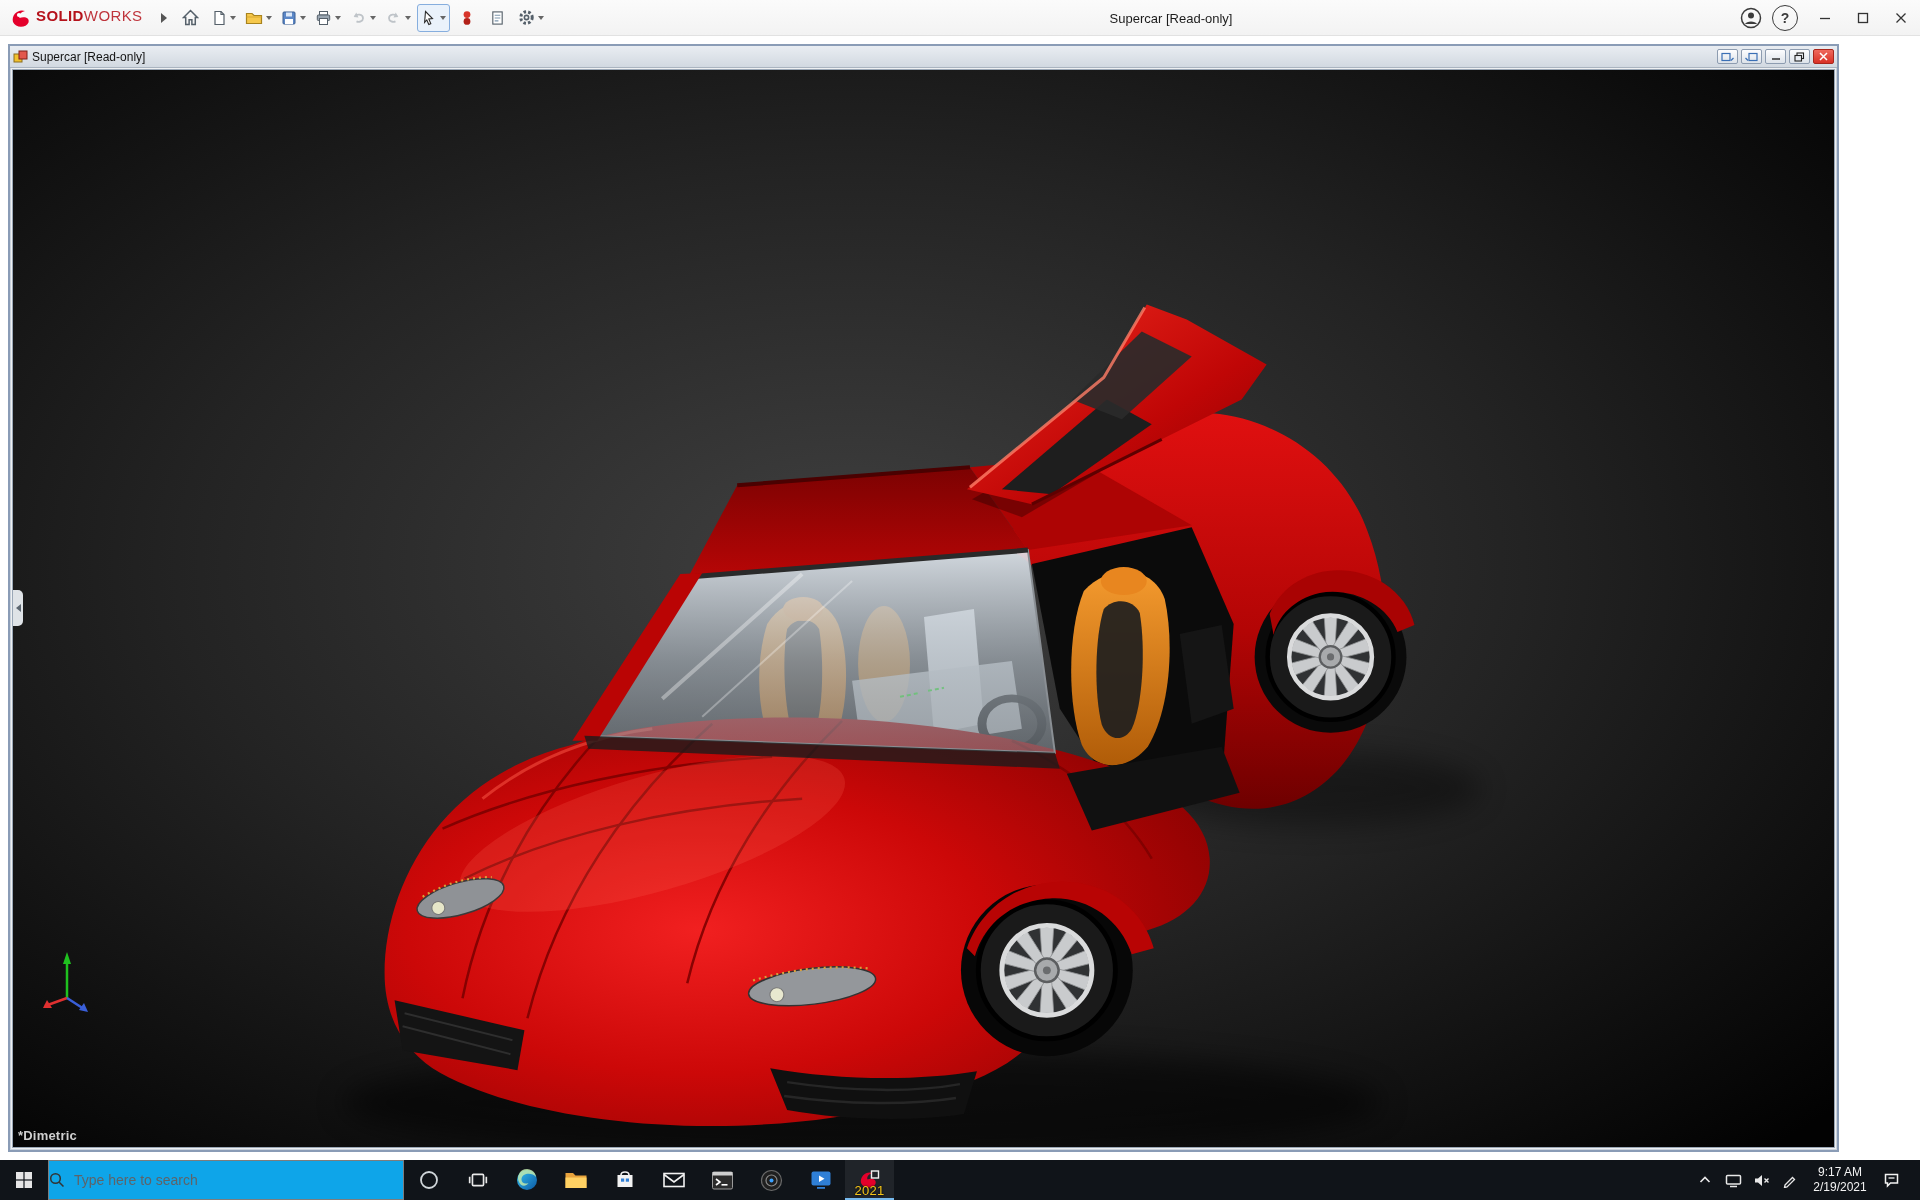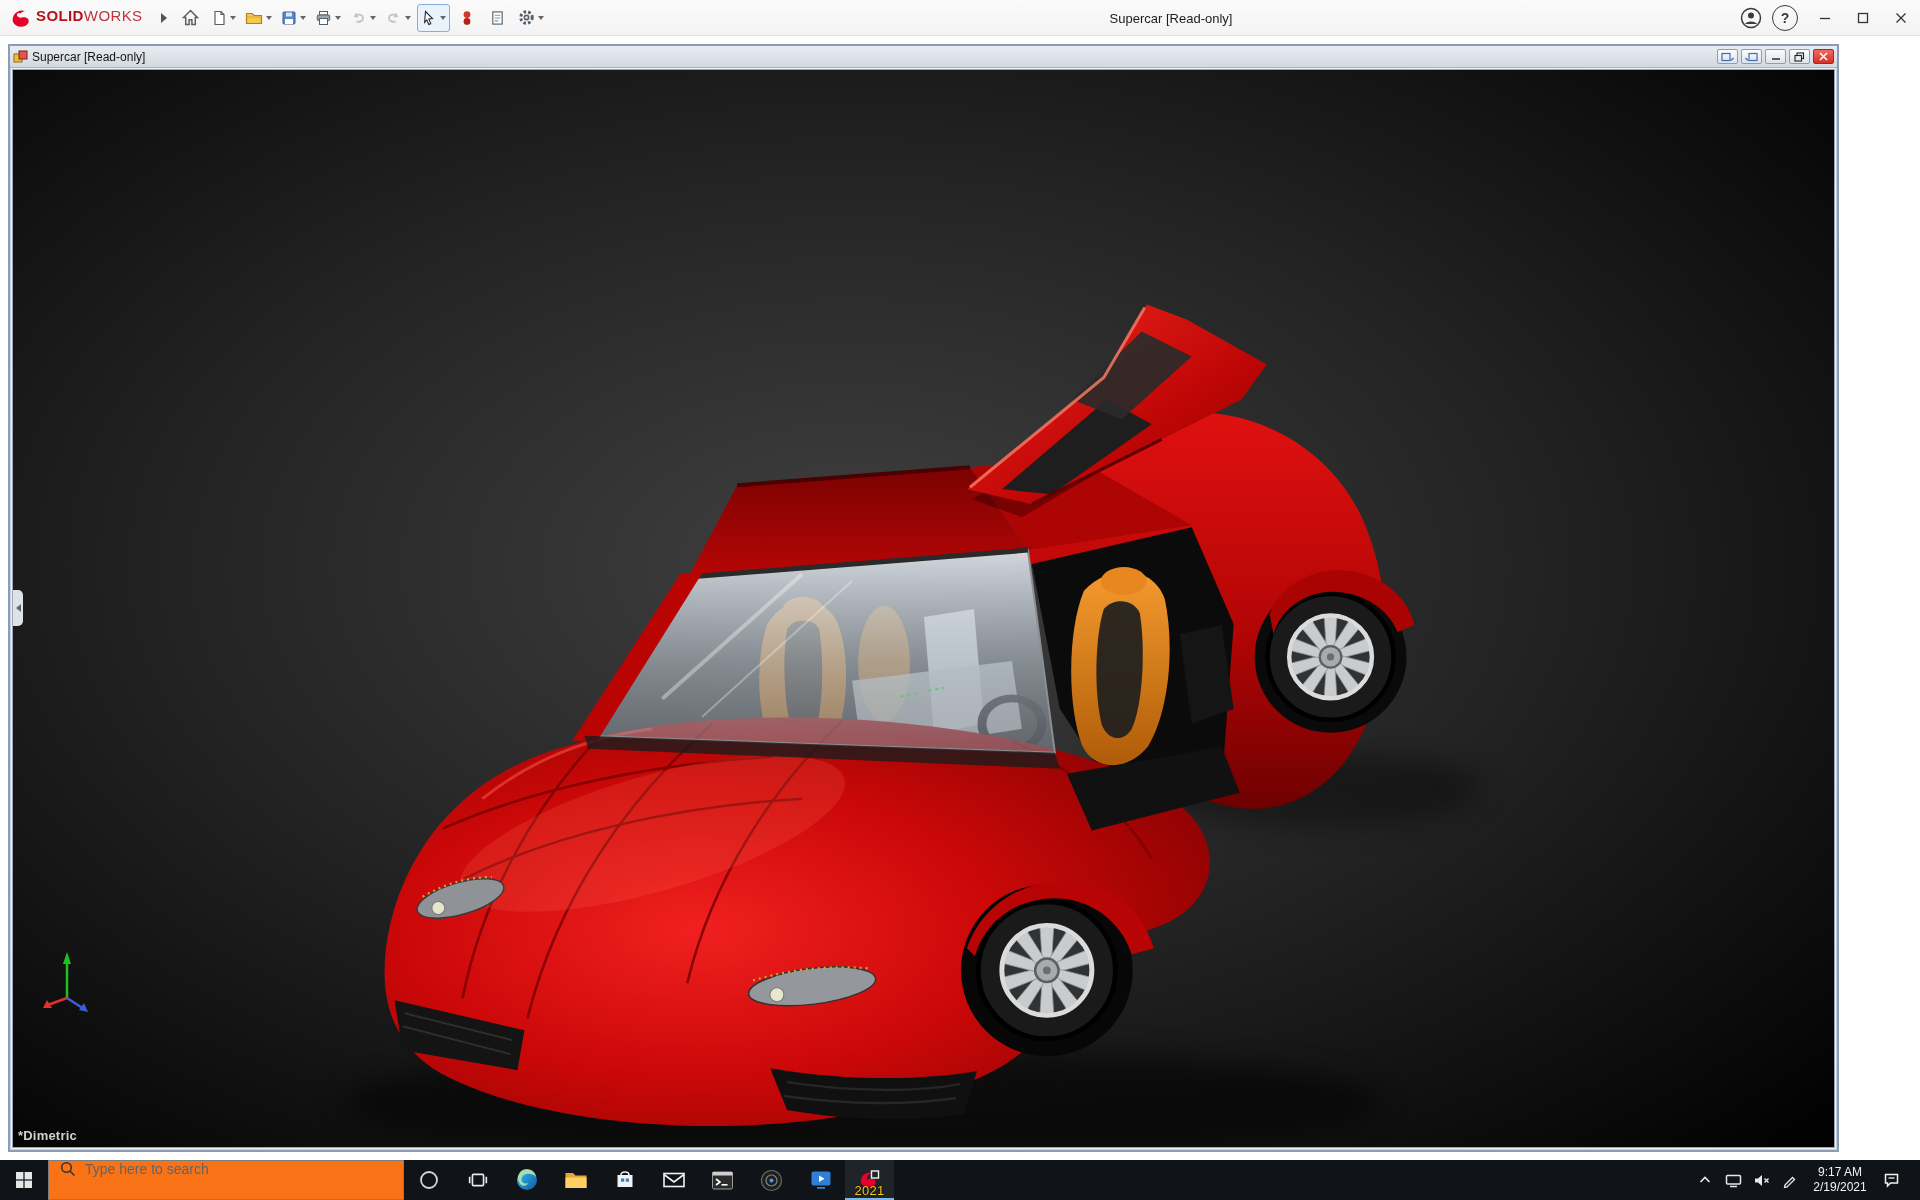--- a/index.html
+++ b/index.html
@@ -51,22 +51,22 @@
   .fm-handle i { width:0; height:0; border-top:4px solid transparent; border-bottom:4px solid transparent;
                  border-right:5px solid #5c6670; }
   .triad { position:absolute; left:24px; top:878px; width:60px; height:66px; z-index:4; }
   .orient-label { position:absolute; left:5px; bottom:4px; color:#cfcfcf; font-size:13px;
                   font-weight:bold; z-index:4; letter-spacing:.2px; }
 
   
   .taskbar { position:absolute; left:0; bottom:0; width:1920px; height:40px; background:#101419;
              display:flex; align-items:stretch; z-index:60; }
   .start-btn { width:48px; display:flex; align-items:center; justify-content:center; }
-  .searchbox { width:356px; background:#f97316; border:1px solid #7d7d7d; display:flex;
-               align-items:flex-start; gap:9px; padding:0 11px; }
+  .searchbox { width:356px; background:#0ea5e9; border:1px solid #7d7d7d; display:flex;
+               align-items:center; gap:9px; padding:0 0; }
   .searchbox input { border:none; outline:none; flex:1; font-size:14px; color:#444;
                      font-family:inherit; background:transparent; }
   .searchbox input::placeholder { color:#5f6368; opacity:1; }
   .tb-app { width:49px; display:flex; align-items:center; justify-content:center; position:relative; }
   .tb-app.running { background:rgba(255,255,255,.07); box-shadow:inset 0 -2px 0 #76b9ed; }
   .sw-badge { position:absolute; bottom:2px; left:50%; transform:translateX(-50%); font-size:13px;
               font-weight:normal; color:#f5c518; text-shadow:0 0 2px #000; letter-spacing:.3px; }
   .tray { margin-left:auto; display:flex; align-items:center; gap:2px; padding-right:8px; }
   .tray-ic { width:26px; height:40px; display:flex; align-items:center; justify-content:center; }
   .clock { width:72px; text-align:center; color:#f2f2f2; font-size:12px; line-height:1.25; padding:0 4px; }

